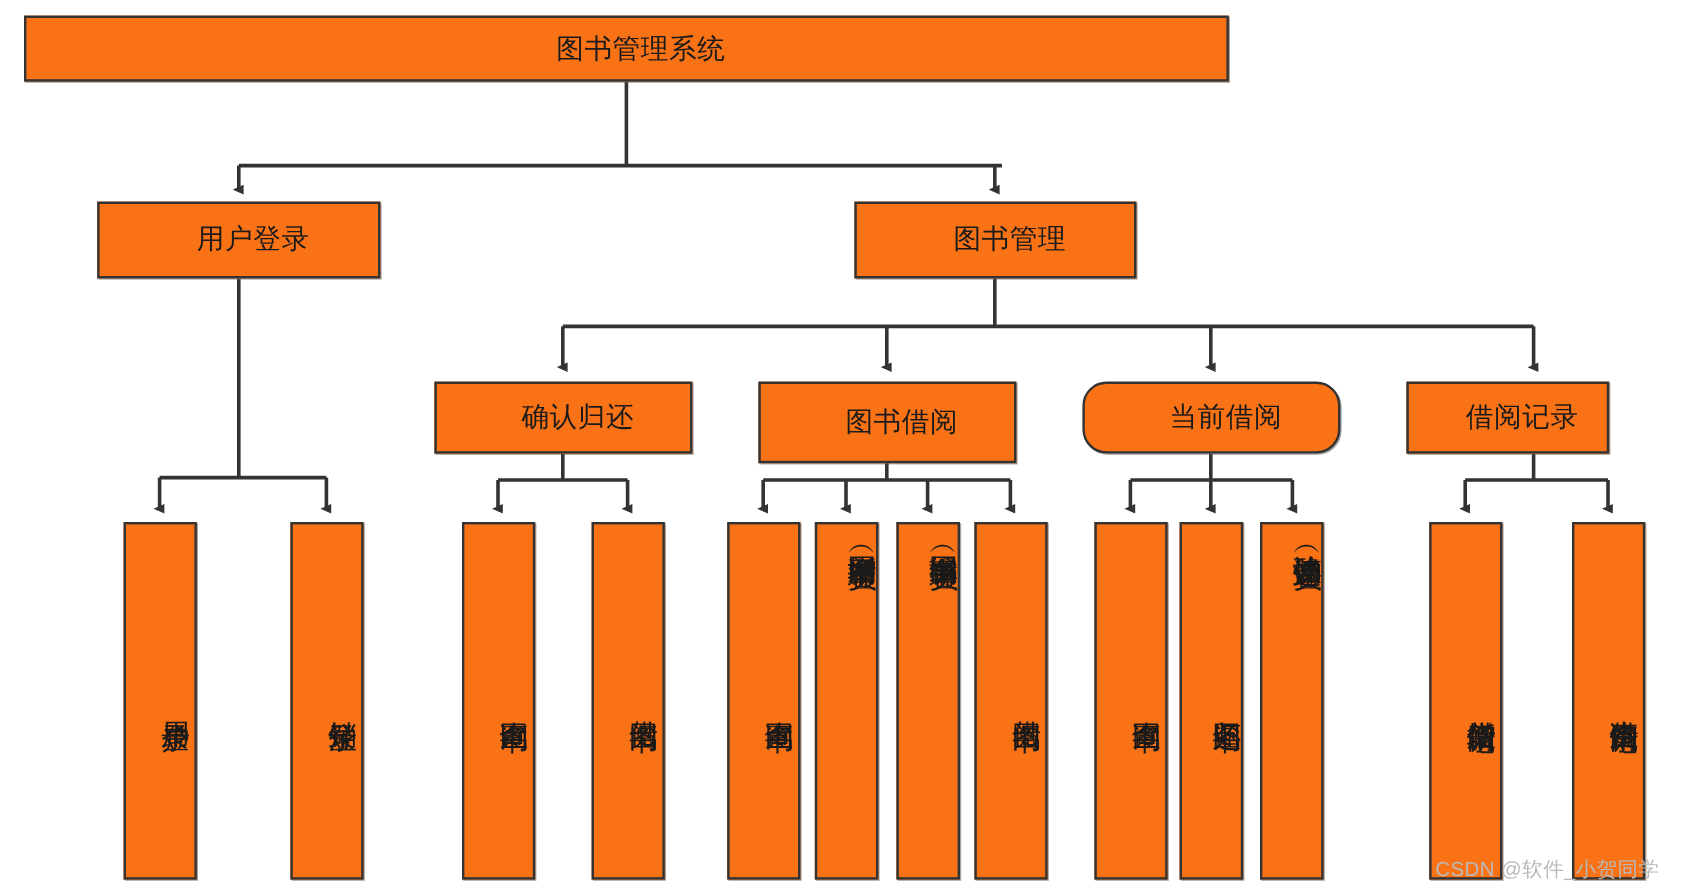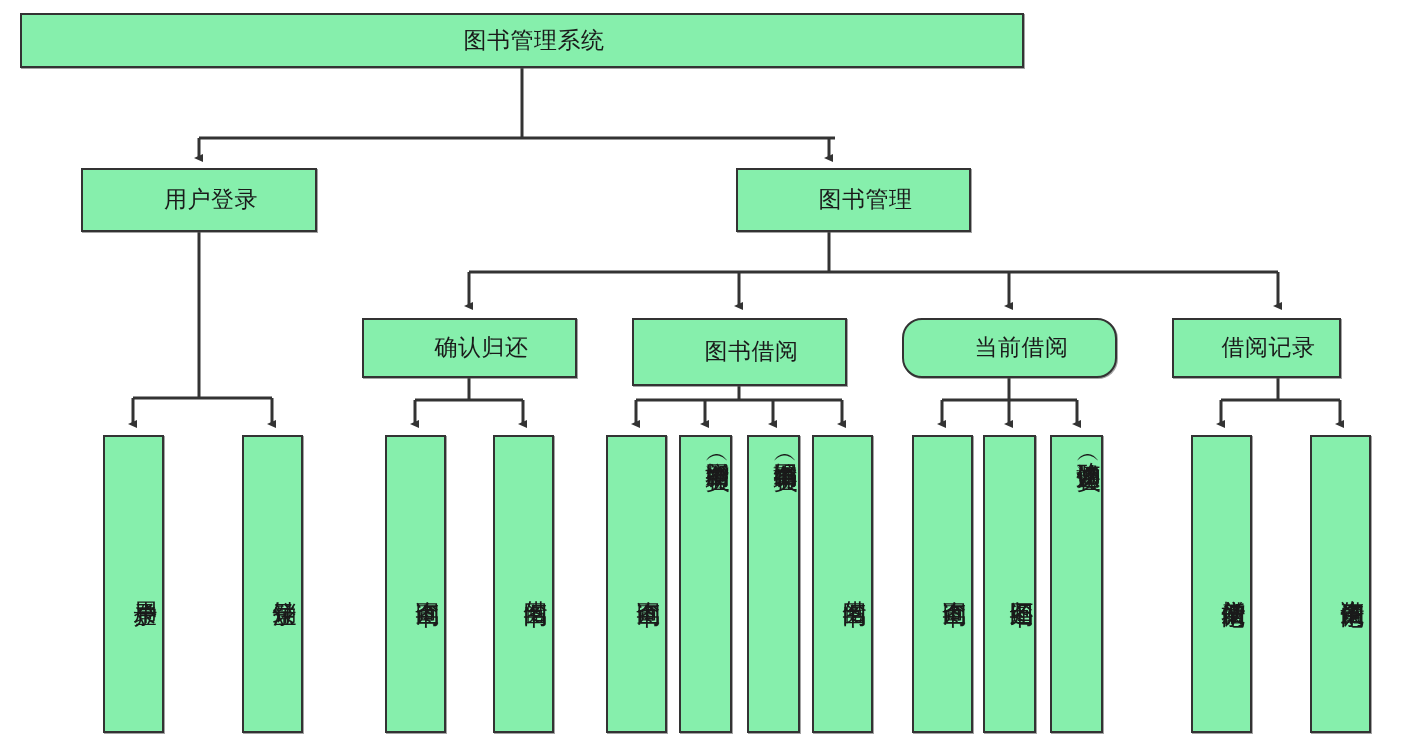--- a/index.html
+++ b/index.html
@@ -22,21 +22,21 @@
     left: 0;
     top: 0;
     width: 1405px;
     height: 747px;
     pointer-events: none;
   }
   .node {
     position: absolute;
     box-sizing: border-box;
     border: 2px solid #333333;
-    background: #86efac;
+    background: #f97316;
     display: flex;
     align-items: center;
     justify-content: center;
     color: #1a1a1a;
     box-shadow: 1px 1px 0 rgba(90,90,90,0.55);
     padding-left: 24px;
   }
   .node .label {
     display: block;
     text-align: center;
@@ -132,21 +132,21 @@
     </g>
   </svg>
 
   <div class="node root horizontal" style="left:20px; top:13px; width:1004px; height:55px;">
     <span class="label">图书管理系统</span>
   </div>
 
   <div class="node horizontal" style="left:81px; top:168px; width:236px; height:64px;">
     <span class="label">用户登录</span>
   </div>
-  <div class="node horizontal" style="left:712px; top:168px; width:235px; height:64px;margin-left:24px;">
+  <div class="node horizontal" style="left:712px; top:168px; width:235px; height:64px;">
     <span class="label">图书管理</span>
   </div>
 
   <div class="node horizontal" style="left:362px; top:318px; width:215px; height:60px;">
     <span class="label">确认归还</span>
   </div>
   <div class="node horizontal" style="left:632px; top:318px; width:215px; height:68px;">
     <span class="label">图书借阅</span>
   </div>
   <div class="node horizontal" style="left:902px; top:318px; width:215px; height:60px;border-radius:20px;">
@@ -193,14 +193,15 @@
     <span class="label">确认归还（管理员）</span>
   </div>
 
   <div class="node vertical centered" style="left:1191px; top:435px; width:61px; height:298px;">
     <span class="label">新增借阅记录</span>
   </div>
   <div class="node vertical centered" style="left:1310px; top:435px; width:61px; height:298px;">
     <span class="label">查询借阅记录</span>
   </div>
 
+  <div class="watermark">CSDN @软件_小贺同学</div>
 
 </div>
 
 </body></html>

